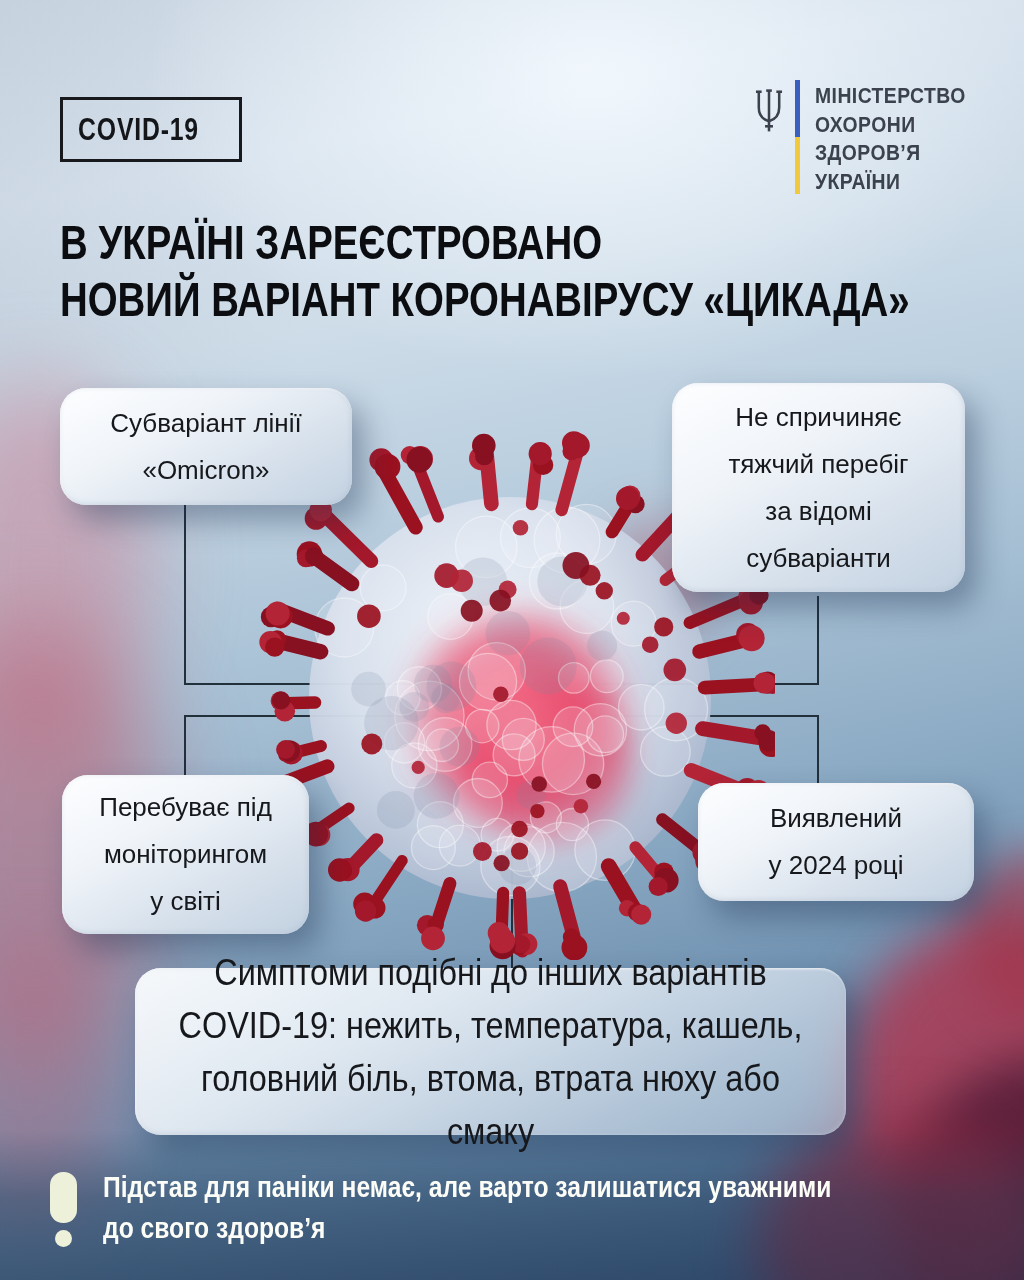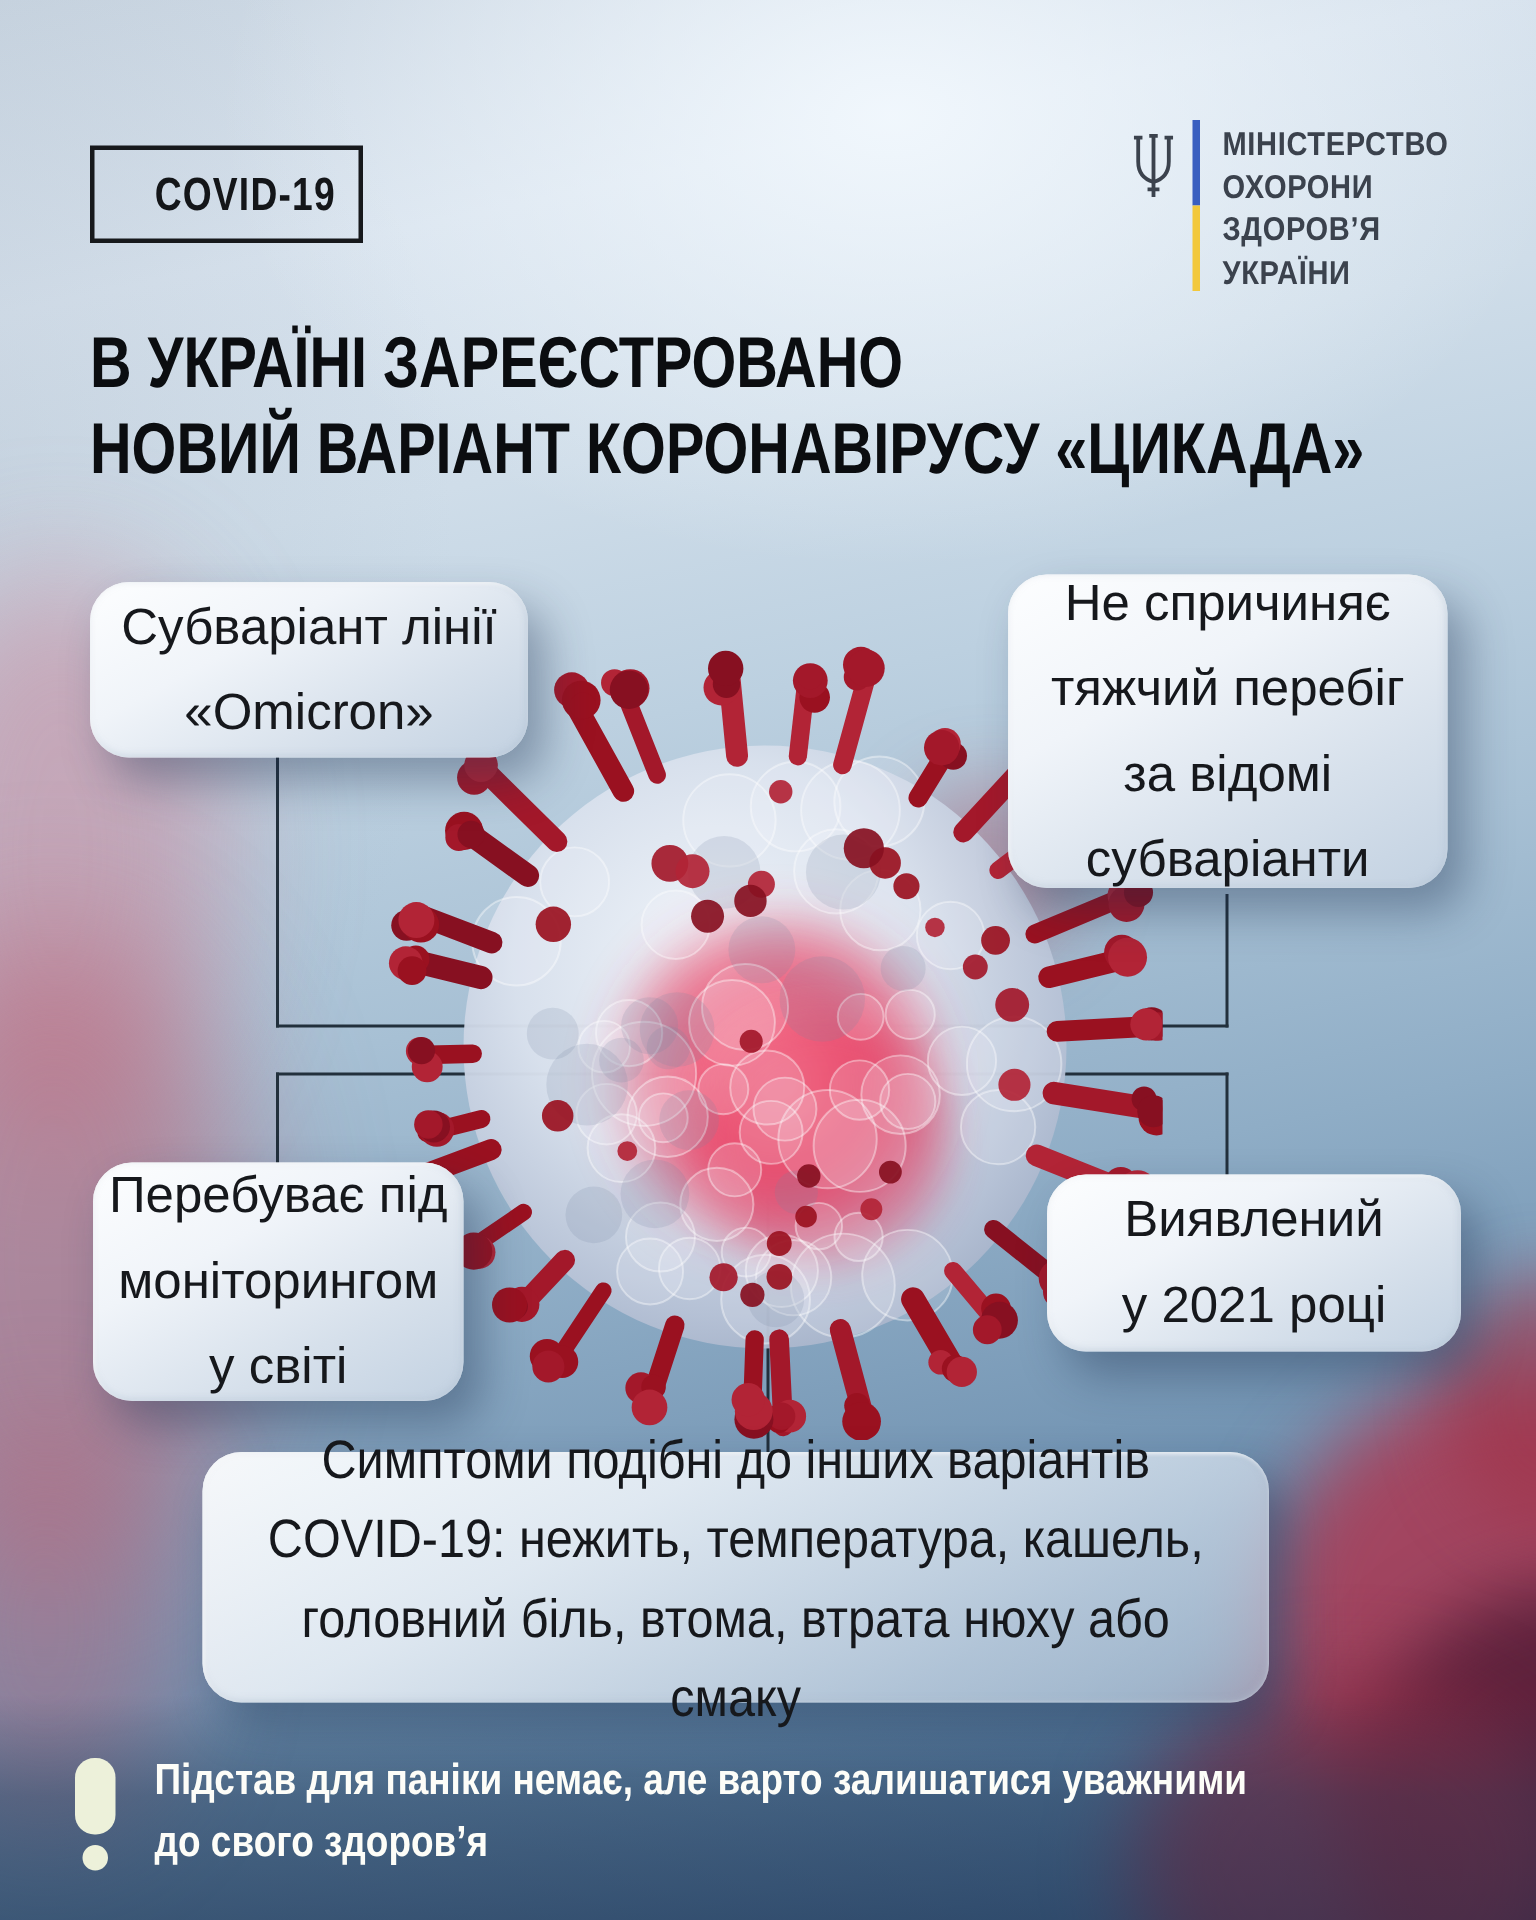--- a/index.html
+++ b/index.html
@@ -22,40 +22,40 @@
   .b7{left:965px;top:850px;width:130px;height:170px;background:rgba(160,50,72,0.6);filter:blur(22px);}
   .b8{left:600px;top:520px;width:120px;height:120px;background:rgba(170,62,82,0.35);filter:blur(24px);}
   .footer-shade{position:absolute;left:0;bottom:0;width:1024px;height:150px;z-index:2;
     background:linear-gradient(180deg,rgba(36,58,86,0) 0%,rgba(34,55,83,0.4) 45%,rgba(28,48,76,0.5) 100%);}
   
   .cl{position:absolute;background:var(--line-dark,#22303c);z-index:2;}
   
   .virus{position:absolute;left:245px;top:430px;width:530px;height:530px;z-index:3;}
   
   .badge{position:absolute;left:60px;top:97px;width:176px;height:59px;border:3px solid #17191c;
-    display:flex;align-items:center;justify-content:flex-end;z-index:4;}
+    display:flex;align-items:center;justify-content:flex-start;z-index:4;}
   .badge-text{font-weight:bold;font-size:31px;letter-spacing:1px;color:#141619;transform:scaleX(0.8);}
   
   .ministry{position:absolute;left:752px;top:80px;display:flex;z-index:4;}
   .trident{width:34px;height:52px;margin-top:5px;}
   .flagbar{width:5px;height:114px;margin-left:9px;display:flex;flex-direction:column;}
   .fb-blue{flex:1;background:var(--flag-blue,#3a5fc0);}
   .fb-yellow{flex:1;background:var(--flag-yellow,#f2c83c);}
   .ministry-name{margin-left:15px;margin-top:2px;font-weight:bold;font-size:22px;line-height:28.5px;
     color:#3b424d;white-space:pre-line;transform:scaleX(0.88);transform-origin:0 0;letter-spacing:0.5px;}
   
   .title{position:absolute;left:60px;top:214px;width:1150px;margin:0;z-index:4;}
   .title-inner{display:block;white-space:pre-line;font-weight:bold;font-size:48px;line-height:57px;
     color:#0b0d10;transform:scaleX(0.8);transform-origin:0 0;letter-spacing:0;}
   
   .callout{position:absolute;border-radius:26px;z-index:4;
     background:linear-gradient(152deg,#fdfeff 0%,#f0f4f9 35%,#d6e0eb 70%,#c2d1e1 100%);
     box-shadow:12px 16px 30px rgba(25,45,75,0.38), inset -1px -1px 5px rgba(173,190,208,0.5), inset 1px 1px 3px #ffffff;
     display:flex;align-items:center;justify-content:center;text-align:center;color:#16181c;}
-  .callout .txt{white-space:pre-line;font-size:34px;line-height:57px;}
+  .callout .txt{white-space:pre-line;font-size:26px;line-height:47px;}
   .box-tl{left:60px;top:388px;width:292px;height:117px;}
   .box-tr{left:672px;top:383px;width:293px;height:209px;}
   .box-bl{left:62px;top:775px;width:247px;height:159px;}
   .box-br{left:698px;top:783px;width:276px;height:118px;}
   .box-sym{left:135px;top:968px;width:711px;height:167px;
     background:linear-gradient(152deg,rgba(252,254,255,0.95) 0%,rgba(237,243,249,0.88) 35%,rgba(206,219,233,0.72) 75%,rgba(193,208,224,0.6) 100%);}
   .box-sym .txt{font-size:36px;line-height:53px;transform:scaleX(0.9);}
   
   .footer{position:absolute;left:0;top:1155px;width:1024px;z-index:5;}
   .excl{position:absolute;left:50px;top:17px;width:27px;}
@@ -361,21 +361,21 @@
 за відомі
 субваріанти</span>
   </div>
   <div class="callout box-bl">
     <span class="txt">Перебуває під
 моніторингом
 у світі</span>
   </div>
   <div class="callout box-br">
     <span class="txt">Виявлений
-у 2021 році</span>
+у 2024 році</span>
   </div>
   <div class="callout box-sym">
     <span class="txt">Симптоми подібні до інших варіантів
 COVID-19: нежить, температура, кашель,
 головний біль, втома, втрата нюху або смаку</span>
   </div>
 
   <div class="footer">
     <div class="excl">
       <div class="excl-stem"></div>

